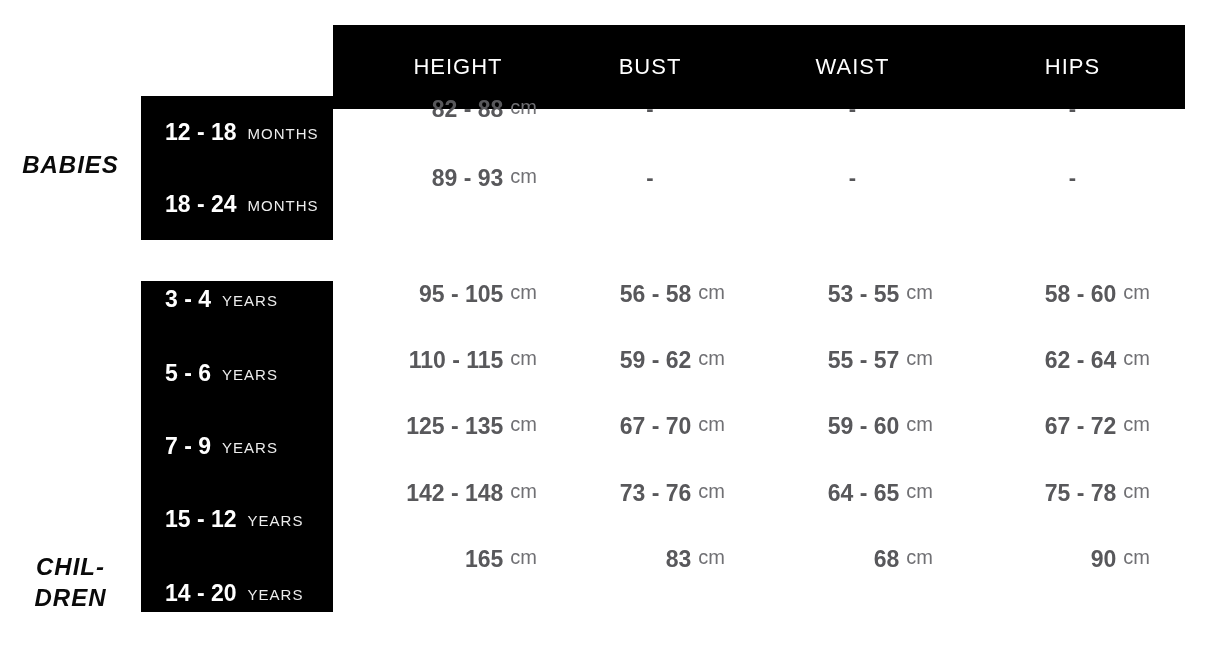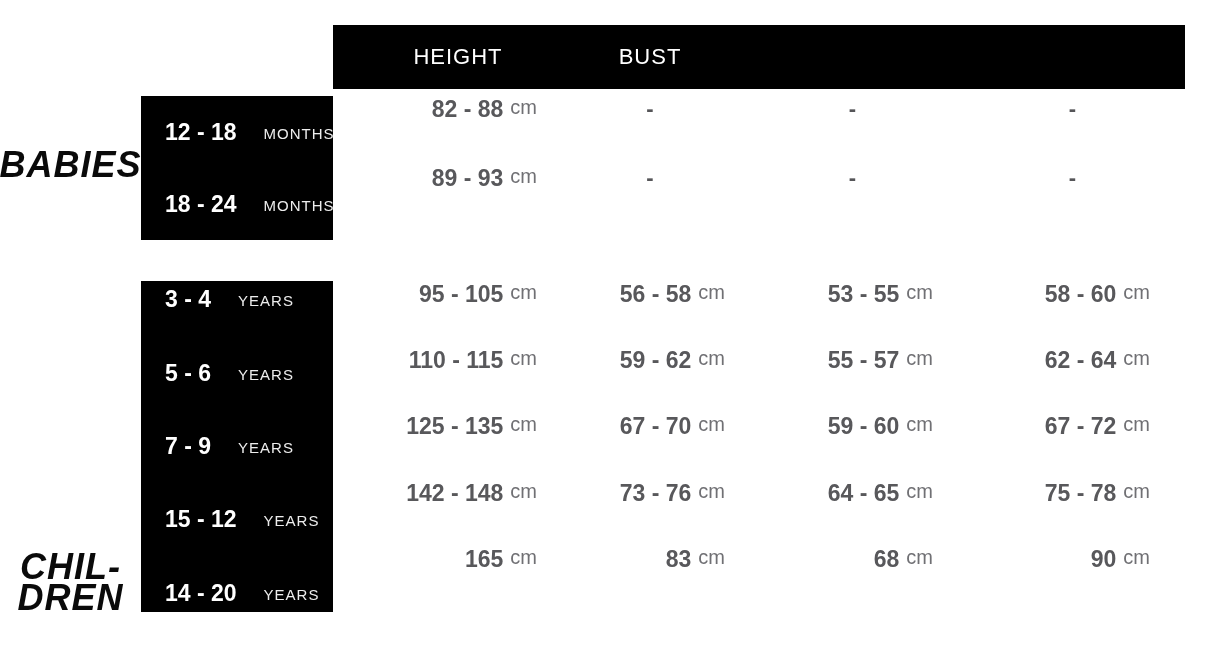--- a/index.html
+++ b/index.html
@@ -7,55 +7,55 @@
     position:relative;
     width:1205px; height:645px;
     background:#ffffff;
     font-family:"Liberation Sans", sans-serif;
     overflow:hidden;
   }
 
   
   .header-bar {
     position:absolute; left:333px; top:25px;
-    width:852px; height:64px;
+    width:852px; height:84px;
     background:#000000;
     display:grid;
     grid-template-columns:222px 190px 215px 225px;
   }
   .header-cell {
     display:flex; align-items:center; justify-content:center;
     color:#ffffff; font-size:22px; letter-spacing:1px; font-weight:400;
   }
   .header-cell .shift { position:relative; left:14px; }
 
   
   .gutter-label {
     position:absolute; left:0; width:141px;
     display:flex; flex-direction:column;
     align-items:center; justify-content:center;
   }
   .gutter-label.babies   { top:96px;  height:138px; }
   .gutter-label.children { top:282px; height:331px; line-height:31px;justify-content:flex-end; }
   .section-label {
     font-style:italic; font-weight:700;
-    font-size:36px; letter-spacing:1px; color:#0a0a0a;
+    font-size:24px; letter-spacing:1px; color:#0a0a0a;
     white-space:nowrap;
   }
 
   
   .age-box {
     position:absolute; left:141px; width:192px;
     background:#000000; display:grid;
   }
   .age-box.babies   { top:96px;  height:144px; grid-template-rows:1fr 1fr; }
   .age-box.children { top:281px; height:331px; grid-template-rows:repeat(5,1fr);gap:36px; }
   .age-row { display:flex; align-items:center; padding-left:24px; white-space:nowrap; }
   .age-num  { color:#ffffff; font-weight:700; font-size:23px; }
-  .age-unit { color:#ededed; font-weight:400; font-size:15px; letter-spacing:1px; margin-left:27px; position:relative; top:1px; }
+  .age-unit { color:#ededed; font-weight:400; font-size:15px; letter-spacing:1px; margin-left:11px; position:relative; top:1px; }
 
   
   .data-grid {
     position:absolute; left:333px; width:852px;
     display:grid;
     grid-template-columns:222px 190px 215px 225px;
   }
   .data-grid.babies   { top:96px;  height:138px; grid-template-rows:1fr 1fr; }
   .data-grid.children { top:281px; height:331px; grid-template-rows:repeat(5,1fr); }
 
@@ -76,20 +76,26 @@
 
 <div class="canvas">
 
   <div class="header-bar">
     <div class="header-cell">
       <span class="shift">HEIGHT</span>
     </div>
     <div class="header-cell">
       <span>BUST</span>
     </div>
+    <div class="header-cell">
+      <span>WAIST</span>
+    </div>
+    <div class="header-cell">
+      <span>HIPS</span>
+    </div>
   </div>
 
   <div class="gutter-label babies">
     <span class="section-label">BABIES</span>
   </div>
 
   <div class="age-box babies">
     <div class="age-row">
       <span class="age-num">12 - 18</span>
       <span class="age-unit">MONTHS</span>

